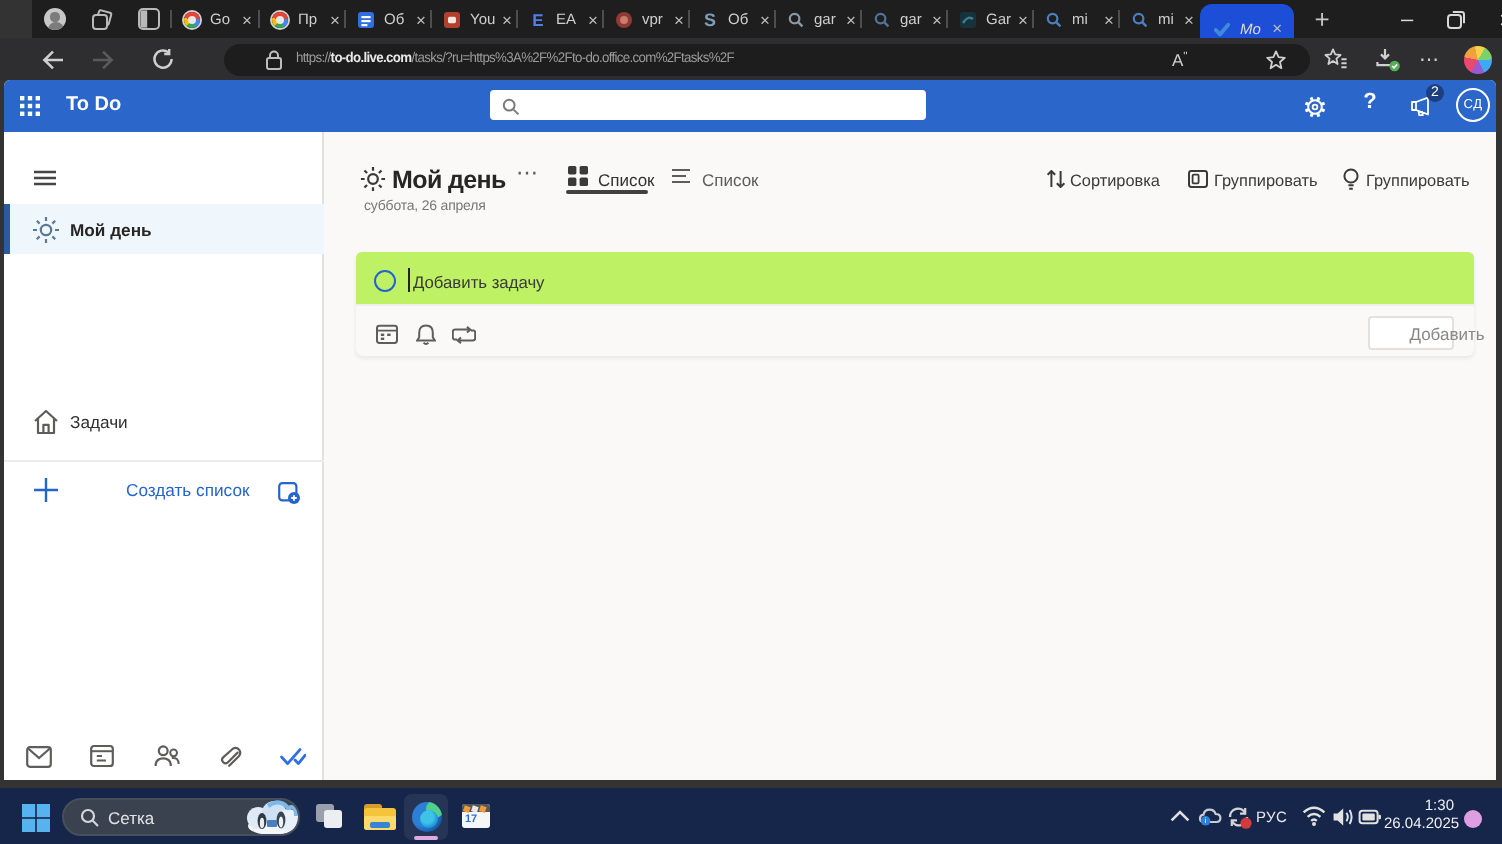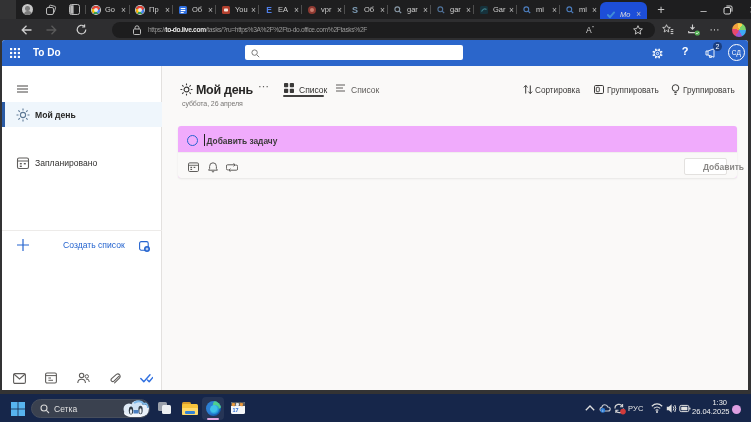--- a/index.html
+++ b/index.html
@@ -26,21 +26,21 @@
 #bluebar { position:absolute; left:0; top:0; width:746px; height:26px; background:#2b66cb; }
 #searchbox { position:absolute; left:243px; top:5px; width:218px; height:15px; background:#fff; border-radius:2px; }
 
 #sidebar { position:absolute; left:0; top:26px; width:160px; height:324px; background:#fff; border-right:1px solid #e3e1df; }
 .sitem { position:absolute; left:0; width:160px; height:24px; display:flex; align-items:center; font-size:8.6px; color:#323130; }
 .sitem .ic { position:absolute; left:14px; width:14px; height:14px; }
 .sitem .t { margin-left:33px; }
 
 #main { position:absolute; left:161px; top:26px; width:585px; height:324px; background:#faf9f8; }
 
-#composer { position:absolute; left:15px; top:60px; width:559px; height:52px; background:#f0abfc; border-radius:3px; box-shadow:0 1px 2px rgba(0,0,0,0.08);font-weight:bold; }
+#composer { position:absolute; left:15px; top:60px; width:559px; height:52px; background:#bef264; border-radius:3px; box-shadow:0 1px 2px rgba(0,0,0,0.08); }
 #comp2 { position:absolute; left:0; top:26px; width:559px; height:26px; background:#faf9f8; border-top:1px solid #f0efed; border-radius:0 0 3px 3px; }
 
 #taskbar { left:0; top:394px; width:751px; height:28px; background:#16264a; }
 svg { display:block; }
 </style>
 </head>
 <body>
 
 <div class="abs" id="tabbar">
 
@@ -259,29 +259,25 @@
             <path d="M0.5 7 L2.5 7"></path>
             <path d="M11.5 7 L13.5 7"></path>
             <path d="M2.4 2.4 L3.8 3.8"></path>
             <path d="M10.2 10.2 L11.6 11.6"></path>
             <path d="M2.4 11.6 L3.8 10.2"></path>
             <path d="M10.2 3.8 L11.6 2.4"></path>
           </g>
         </svg>
       <div class="t">Мой день</div>
     </div>
-    <div class="sitem" style="top:84.5px">
+    <div class="sitem" style="top:132.5px">
       <svg class="ic" style="top:5px" viewBox="0 0 14 14" width="14" height="14">
-          <rect x="1.5" y="2" width="11" height="10.5" rx="1.5" fill="none" stroke="#5f5d5b" stroke-width="1.1"></rect>
-          <path d="M1.5 5 L12.5 5" stroke="#5f5d5b" stroke-width="1.1"></path>
-          <rect x="3.8" y="7" width="2" height="1.4" fill="#5f5d5b"></rect>
-          <rect x="3.8" y="9.6" width="2" height="1.4" fill="#5f5d5b"></rect>
-          <rect x="7.8" y="7" width="2" height="1.4" fill="#5f5d5b"></rect>
+          <path d="M1.5 6.5 L7 1.5 L12.5 6.5 M3 5.4 L3 12.5 L11 12.5 L11 5.4 M5.7 12.5 L5.7 8.4 L8.3 8.4 L8.3 12.5" fill="none" stroke="#5f5d5b" stroke-width="1.1" stroke-linejoin="round"></path>
         </svg>
-      <div class="t">Запланировано</div>
+      <div class="t">Задачи</div>
     </div>
     <div class="abs" style="left:0;top:164px;width:160px;height:1px;background:#edebe9;"></div>
     <div class="sitem" style="top:167px;color:#2564cf;padding-left:28px;">
       <svg class="ic" style="top:5px" viewBox="0 0 14 14" width="14" height="14">
           <path d="M7 1 L7 13 M1 7 L13 7" stroke="#2564cf" stroke-width="1.2"></path>
         </svg>
       <div class="t">Создать список</div>
     </div>
     <svg class="abs" style="left:137px;top:175px" width="11" height="11" viewBox="0 0 11 11">
         <rect x="0.6" y="0.6" width="8.6" height="8.6" rx="1.6" fill="none" stroke="#2564cf" stroke-width="1.1"></rect>

